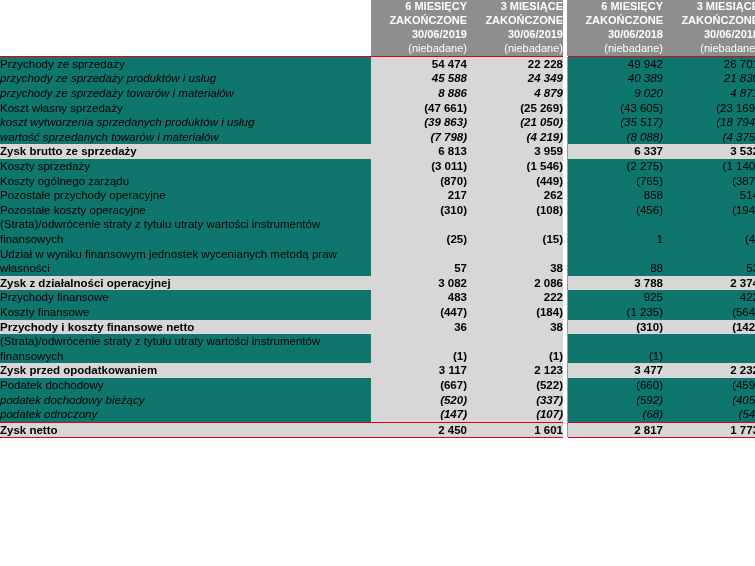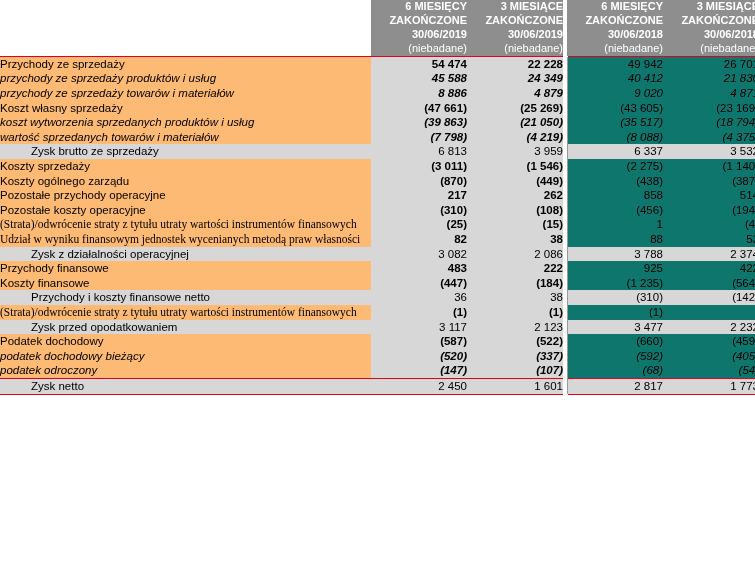--- a/index.html
+++ b/index.html
@@ -70,33 +70,33 @@
   }
   .shade { background: #d7d7d7; font-weight: bold; }
   .plain { background: #0f766e; }
   .gapcell { background: #ffffff; }
 
   .bold { font-weight: bold; }
   .ital { font-style: italic; margin-left: 31px; }
   .indent { padding-left: 26px; }
 
   
-  tr.total td { background: #d7d7d7; font-weight: normal; padding-left: 31px; }
+  tr.total td { background: #d7d7d7; font-weight: bold; }
   tr.total td.gapcell { background: #ffffff; }
 
-  tr.body td.lbl { background: #fdba74; }
+  tr.body td.lbl { background: #0f766e; }
 
   
   tr.rule-top td { border-top: 1.6px solid #e2001a; }
   tr.rule-bottom td { border-bottom: 1.6px solid #e2001a; }
   tr.rule-top td.gapcell, tr.rule-bottom td.gapcell { border-color: #ffffff; }
 
   .vline-left { border-left: 1px solid #9a9a9a; }
 
-  .wrap2 { line-height: 1.25; font-family: Liberation Serif, serif; }
+  .wrap2 { line-height: 1.25; }
   .sub-line { display: block; }
 </style>
 </head>
 <body>
 
 <div class="sheet">
   <table class="fin">
     <colgroup>
       <col class="c-label">
       <col class="c-num">
@@ -142,21 +142,21 @@
           <td class="num shade">22 228</td>
           <td class="gapcell"></td>
           <td class="num plain vline-left">49 942</td>
           <td class="num plain">26 701</td>
         </tr>
         <tr class="body">
           <td class="lbl ital indent">przychody ze sprzedaży produktów i usług</td>
           <td class="num shade ital">45 588</td>
           <td class="num shade ital">24 349</td>
           <td class="gapcell"></td>
-          <td class="num plain vline-left ital">40 412</td>
+          <td class="num plain vline-left ital">40 389</td>
           <td class="num plain ital">21 830</td>
         </tr>
         <tr class="body">
           <td class="lbl ital indent">przychody ze sprzedaży towarów i materiałów</td>
           <td class="num shade ital">8 886</td>
           <td class="num shade ital">4 879</td>
           <td class="gapcell"></td>
           <td class="num plain vline-left ital">9 020</td>
           <td class="num plain ital">4 871</td>
         </tr>
@@ -198,21 +198,21 @@
           <td class="num shade">(1 546)</td>
           <td class="gapcell"></td>
           <td class="num plain vline-left">(2 275)</td>
           <td class="num plain">(1 140)</td>
         </tr>
         <tr class="body">
           <td class="lbl">Koszty ogólnego zarządu</td>
           <td class="num shade">(870)</td>
           <td class="num shade">(449)</td>
           <td class="gapcell"></td>
-          <td class="num plain vline-left">(438)</td>
+          <td class="num plain vline-left">(765)</td>
           <td class="num plain">(387)</td>
         </tr>
         <tr class="body">
           <td class="lbl">Pozostałe przychody operacyjne</td>
           <td class="num shade">217</td>
           <td class="num shade">262</td>
           <td class="gapcell"></td>
           <td class="num plain vline-left">858</td>
           <td class="num plain">514</td>
         </tr>
@@ -227,21 +227,21 @@
         <tr class="body">
           <td class="lbl wrap2">(Strata)/odwrócenie straty z tytułu utraty wartości instrumentów finansowych</td>
           <td class="num shade">(25)</td>
           <td class="num shade">(15)</td>
           <td class="gapcell"></td>
           <td class="num plain vline-left">1</td>
           <td class="num plain">(4)</td>
         </tr>
         <tr class="body">
           <td class="lbl wrap2">Udział w wyniku finansowym jednostek wycenianych metodą praw własności</td>
-          <td class="num shade">82</td>
+          <td class="num shade">57</td>
           <td class="num shade">38</td>
           <td class="gapcell"></td>
           <td class="num plain vline-left">88</td>
           <td class="num plain">53</td>
         </tr>
         <tr class="total">
           <td class="lbl bold">Zysk z działalności operacyjnej</td>
           <td class="num shade bold">3 082</td>
           <td class="num shade bold">2 086</td>
           <td class="gapcell"></td>
@@ -283,21 +283,21 @@
         <tr class="total">
           <td class="lbl bold">Zysk przed opodatkowaniem</td>
           <td class="num shade bold">3 117</td>
           <td class="num shade bold">2 123</td>
           <td class="gapcell"></td>
           <td class="num plain vline-left bold shade">3 477</td>
           <td class="num plain bold shade">2 232</td>
         </tr>
         <tr class="body">
           <td class="lbl">Podatek dochodowy</td>
-          <td class="num shade">(587)</td>
+          <td class="num shade">(667)</td>
           <td class="num shade">(522)</td>
           <td class="gapcell"></td>
           <td class="num plain vline-left">(660)</td>
           <td class="num plain">(459)</td>
         </tr>
         <tr class="body">
           <td class="lbl ital indent">podatek dochodowy bieżący</td>
           <td class="num shade ital">(520)</td>
           <td class="num shade ital">(337)</td>
           <td class="gapcell"></td>

